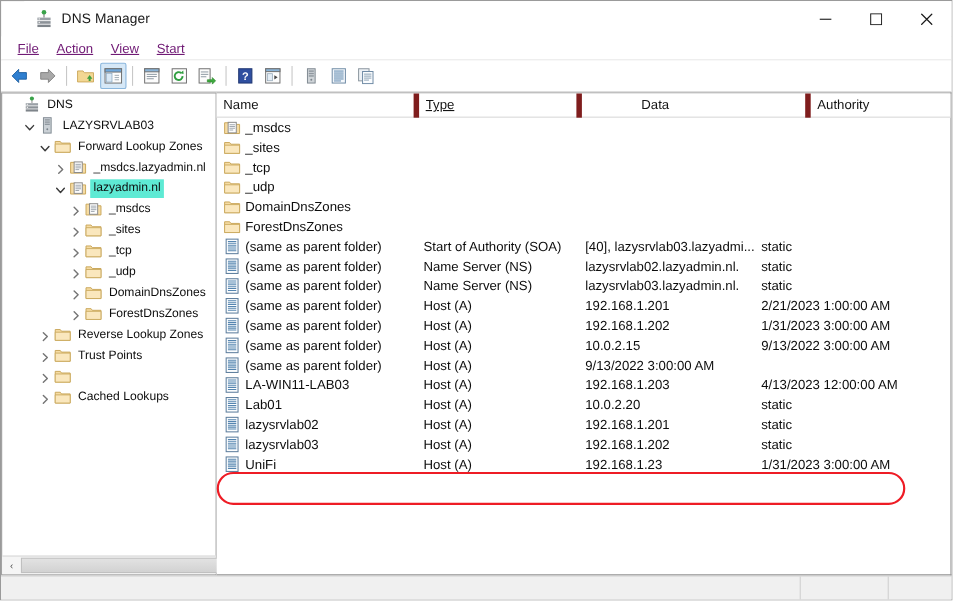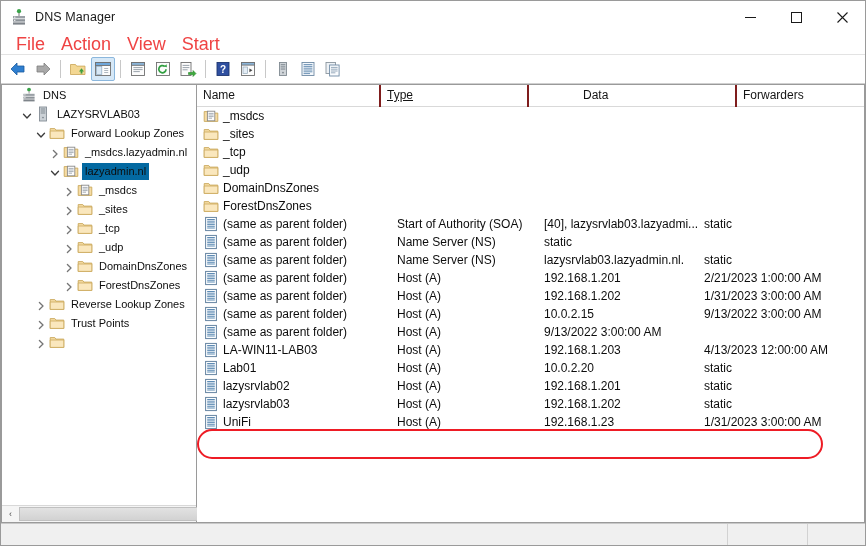--- a/index.html
+++ b/index.html
@@ -21,20 +21,21 @@
   }
 
   
   .titlebar {
     height: 32px;
     display: flex;
     align-items: center;
     background: #ffffff;
     flex: 0 0 32px;
     position: relative;
+    margin-left: 21px;
   }
   .title-icon {
     width: 18px; height: 18px;
     margin-left: 9px; margin-right: 7px;
     position: relative; flex: 0 0 18px;
   }
   .title-text {
     font-size: 12.5px;
     color: #1a1a1a;
     letter-spacing: .1px;
@@ -55,24 +56,25 @@
   .menubar {
     height: 22px;
     flex: 0 0 22px;
     display: flex;
     align-items: center;
     padding-left: 7px;
     background: #ffffff;
     border-bottom: 1px solid #e3e3e3;
   }
   .menuitem {
-    font-size: 18px;
-    color: #ef4444;
+    font-size: 12px;
+    color: #701a75;
     padding: 2px 8px;
     line-height: 16px;
+    text-decoration: underline;
   }
 
   
   .toolbar {
     height: 29px;
     flex: 0 0 29px;
     display: flex;
     align-items: center;
     padding-left: 5px;
     background: #ffffff;
@@ -131,21 +133,21 @@
   .tnode .twist {
     width: 16px; height: 19px;
     flex: 0 0 16px;
     display: flex; align-items: center; justify-content: center;
   }
   .tnode .tlabel {
     padding: 1px 3px 1px 3px;
     line-height: 15px;
   }
   .tnode.selected .tlabel {
-    background: #0369a1;
+    background: #5eead4;
   }
   .ticon {
     width: 16px; height: 16px;
     flex: 0 0 16px;
     margin-right: 3px;
     position: relative;
   }
   .hscroll {
     height: 17px;
     flex: 0 0 17px;
@@ -185,21 +187,21 @@
     height: 22px;
     flex: 0 0 22px;
     display: flex;
     background: #ffffff;
     border-bottom: 1px solid #d9d9d9;
   }
   .col {
     font-size: 12px;
     color: #141414;
     padding: 3px 0 0 6px;
-    border-right: 2px solid #7f1d1d;
+    border-right: 5px solid #7f1d1d;
     height: 22px;
     overflow: hidden;
     white-space: nowrap;
   }
   .col:last-child { border-right: none; }
   .c-name { width: 184px; flex: 0 0 184px; }
   .c-type { width: 148px; flex: 0 0 148px; text-decoration: underline; }
   .c-data { width: 160px; flex: 0 0 160px; margin-left: 48px; }
   .c-time { flex: 1 1 auto; }
 
@@ -211,21 +213,21 @@
     font-size: 12px;
     color: #0d0d0d;
     white-space: nowrap;
   }
   .cell { overflow: hidden; white-space: nowrap; }
   .cell.name {
     width: 184px; flex: 0 0 184px;
     display: flex; align-items: center;
     padding-left: 6px;
   }
-  .cell.type { width: 148px; flex: 0 0 148px; padding-left: 4px; margin-left: 12px; }
+  .cell.type { width: 148px; flex: 0 0 148px; padding-left: 4px; }
   .cell.data { width: 160px; flex: 0 0 160px; padding-left: 3px; }
   .cell.time { flex: 1 1 auto; padding-left: 3px; }
   .licon { width: 16px; height: 16px; flex: 0 0 16px; margin-right: 4px; position: relative; }
 
   
   .statusbar {
     height: 22px;
     flex: 0 0 22px;
     background: #f0f0f0;
     border-top: 1px solid #c8c8c8;
@@ -565,34 +567,47 @@
             <span class="twist">
               <svg width="10" height="10" viewBox="0 0 10 10">
                 <path d="M3.4 1.5 L7 5 L3.4 8.5" fill="none" stroke="#757575" stroke-width="1.3" stroke-linecap="round" stroke-linejoin="round"></path>
               </svg>
             </span>
             <span class="ticon"><svg width="16" height="16" viewBox="0 0 16 16">
                 <path d="M1.2 3.6 h4.6 l1.1 1.5 h7.9 v8.3 h-13.6 z" fill="#f6dca4" stroke="#caa85c" stroke-width="0.9" stroke-linejoin="round"></path>
                 <path d="M1.2 6 h13.6 v7.4 h-13.6 z" fill="#fae7bd" stroke="#caa85c" stroke-width="0.8"></path>
               </svg></span>
           </div>
+          <div class="tnode">
+            <span style="flex: 0 0 31px;"></span>
+            <span class="twist">
+              <svg width="10" height="10" viewBox="0 0 10 10">
+                <path d="M3.4 1.5 L7 5 L3.4 8.5" fill="none" stroke="#757575" stroke-width="1.3" stroke-linecap="round" stroke-linejoin="round"></path>
+              </svg>
+            </span>
+            <span class="ticon"><svg width="16" height="16" viewBox="0 0 16 16">
+                <path d="M1.2 3.6 h4.6 l1.1 1.5 h7.9 v8.3 h-13.6 z" fill="#f6dca4" stroke="#caa85c" stroke-width="0.9" stroke-linejoin="round"></path>
+                <path d="M1.2 6 h13.6 v7.4 h-13.6 z" fill="#fae7bd" stroke="#caa85c" stroke-width="0.8"></path>
+              </svg></span>
+            <span class="tlabel">Cached Lookups</span>
+          </div>
         </div>
       <div class="hscroll">
         <div class="arrow">‹</div>
         <div class="thumb"></div>
         <div class="arrow rarrow">›</div>
       </div>
     </div>
 
     <div class="listpane">
       <div class="colhead">
         <div class="col c-name">Name</div>
         <div class="col c-type">Type</div>
         <div class="col c-data">Data</div>
-        <div class="col c-time">Forwarders</div>
+        <div class="col c-time">Authority</div>
       </div>
       <div class="rows" id="rows">
           <div class="row">
             <div class="cell name">
               <span class="licon"><svg width="16" height="16" viewBox="0 0 16 16">
                   <path d="M1.2 3.6 h4.6 l1.1 1.5 h7.9 v8.3 h-13.6 z" fill="#f6dca4" stroke="#caa85c" stroke-width="0.9" stroke-linejoin="round"></path>
                   <rect x="4.4" y="3.2" width="7.4" height="9.6" fill="#fdfdfd" stroke="#8a8a8a" stroke-width="0.9"></rect>
                   <path d="M5.6 5.4 h5 M5.6 7 h5 M5.6 8.6 h5 M5.6 10.2 h3.4" stroke="#9aa2aa" stroke-width="0.85"></path>
                 </svg></span>
               <span>_msdcs</span>
@@ -675,20 +690,21 @@
           </div>
           <div class="row">
             <div class="cell name">
               <span class="licon"><svg width="16" height="16" viewBox="0 0 16 16">
                   <rect x="2.6" y="1.4" width="10.8" height="13.2" fill="#fbfdfe" stroke="#5f7f9e" stroke-width="0.95"></rect>
                   <path d="M4.2 3.5 h7.6 M4.2 5.2 h7.6 M4.2 6.9 h7.6 M4.2 8.6 h7.6 M4.2 10.3 h7.6 M4.2 12 h7.6" stroke="#5585b0" stroke-width="0.95"></path>
                 </svg></span>
               <span>(same as parent folder)</span>
             </div>
             <div class="cell type">Name Server (NS)</div>
+            <div class="cell data">lazysrvlab02.lazyadmin.nl.</div>
             <div class="cell time">static</div>
           </div>
           <div class="row">
             <div class="cell name">
               <span class="licon"><svg width="16" height="16" viewBox="0 0 16 16">
                   <rect x="2.6" y="1.4" width="10.8" height="13.2" fill="#fbfdfe" stroke="#5f7f9e" stroke-width="0.95"></rect>
                   <path d="M4.2 3.5 h7.6 M4.2 5.2 h7.6 M4.2 6.9 h7.6 M4.2 8.6 h7.6 M4.2 10.3 h7.6 M4.2 12 h7.6" stroke="#5585b0" stroke-width="0.95"></path>
                 </svg></span>
               <span>(same as parent folder)</span>
             </div>

